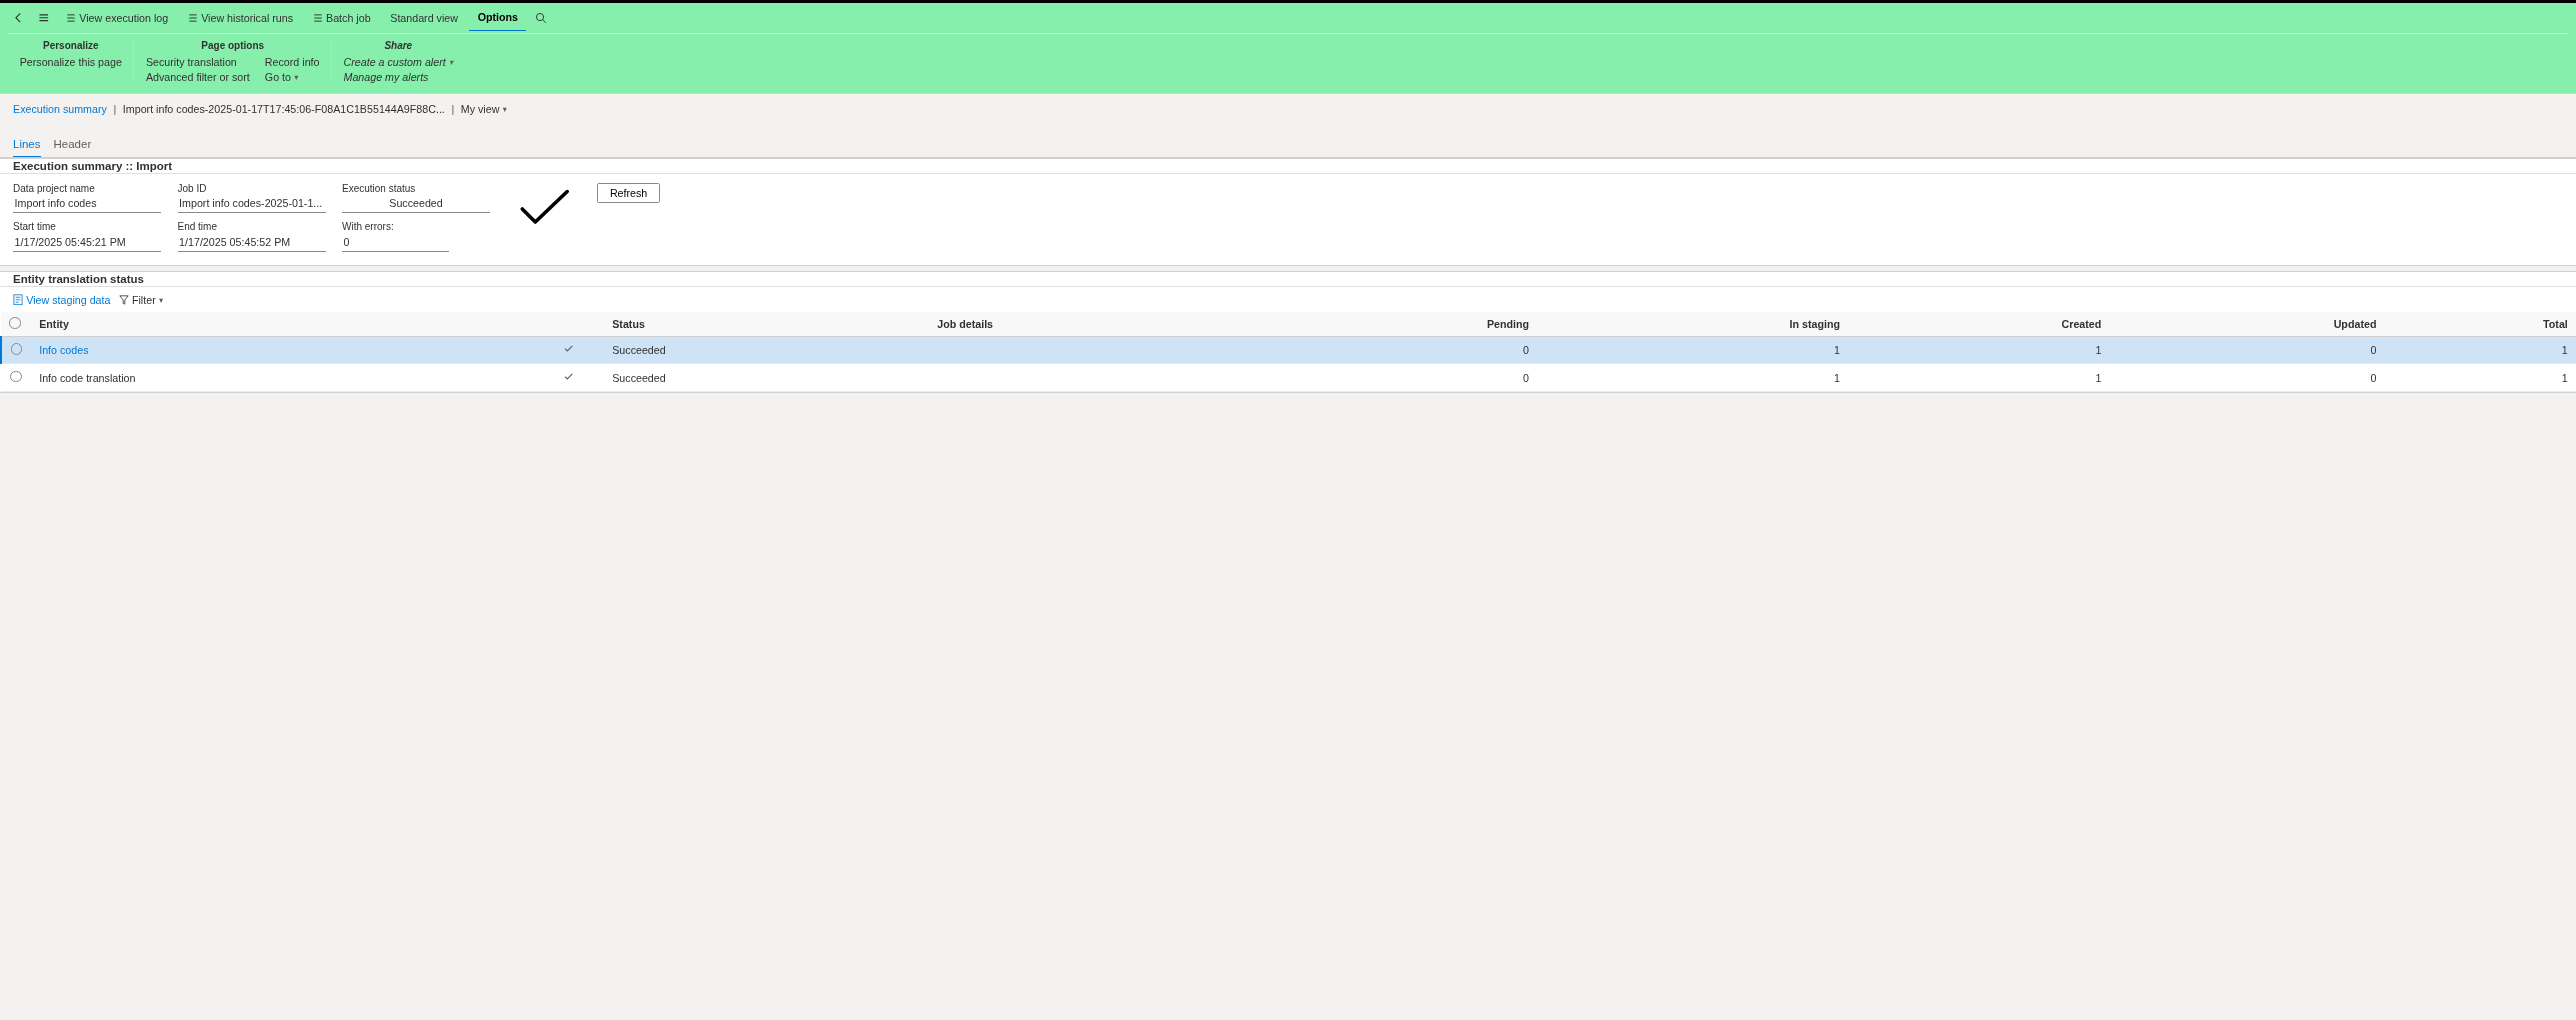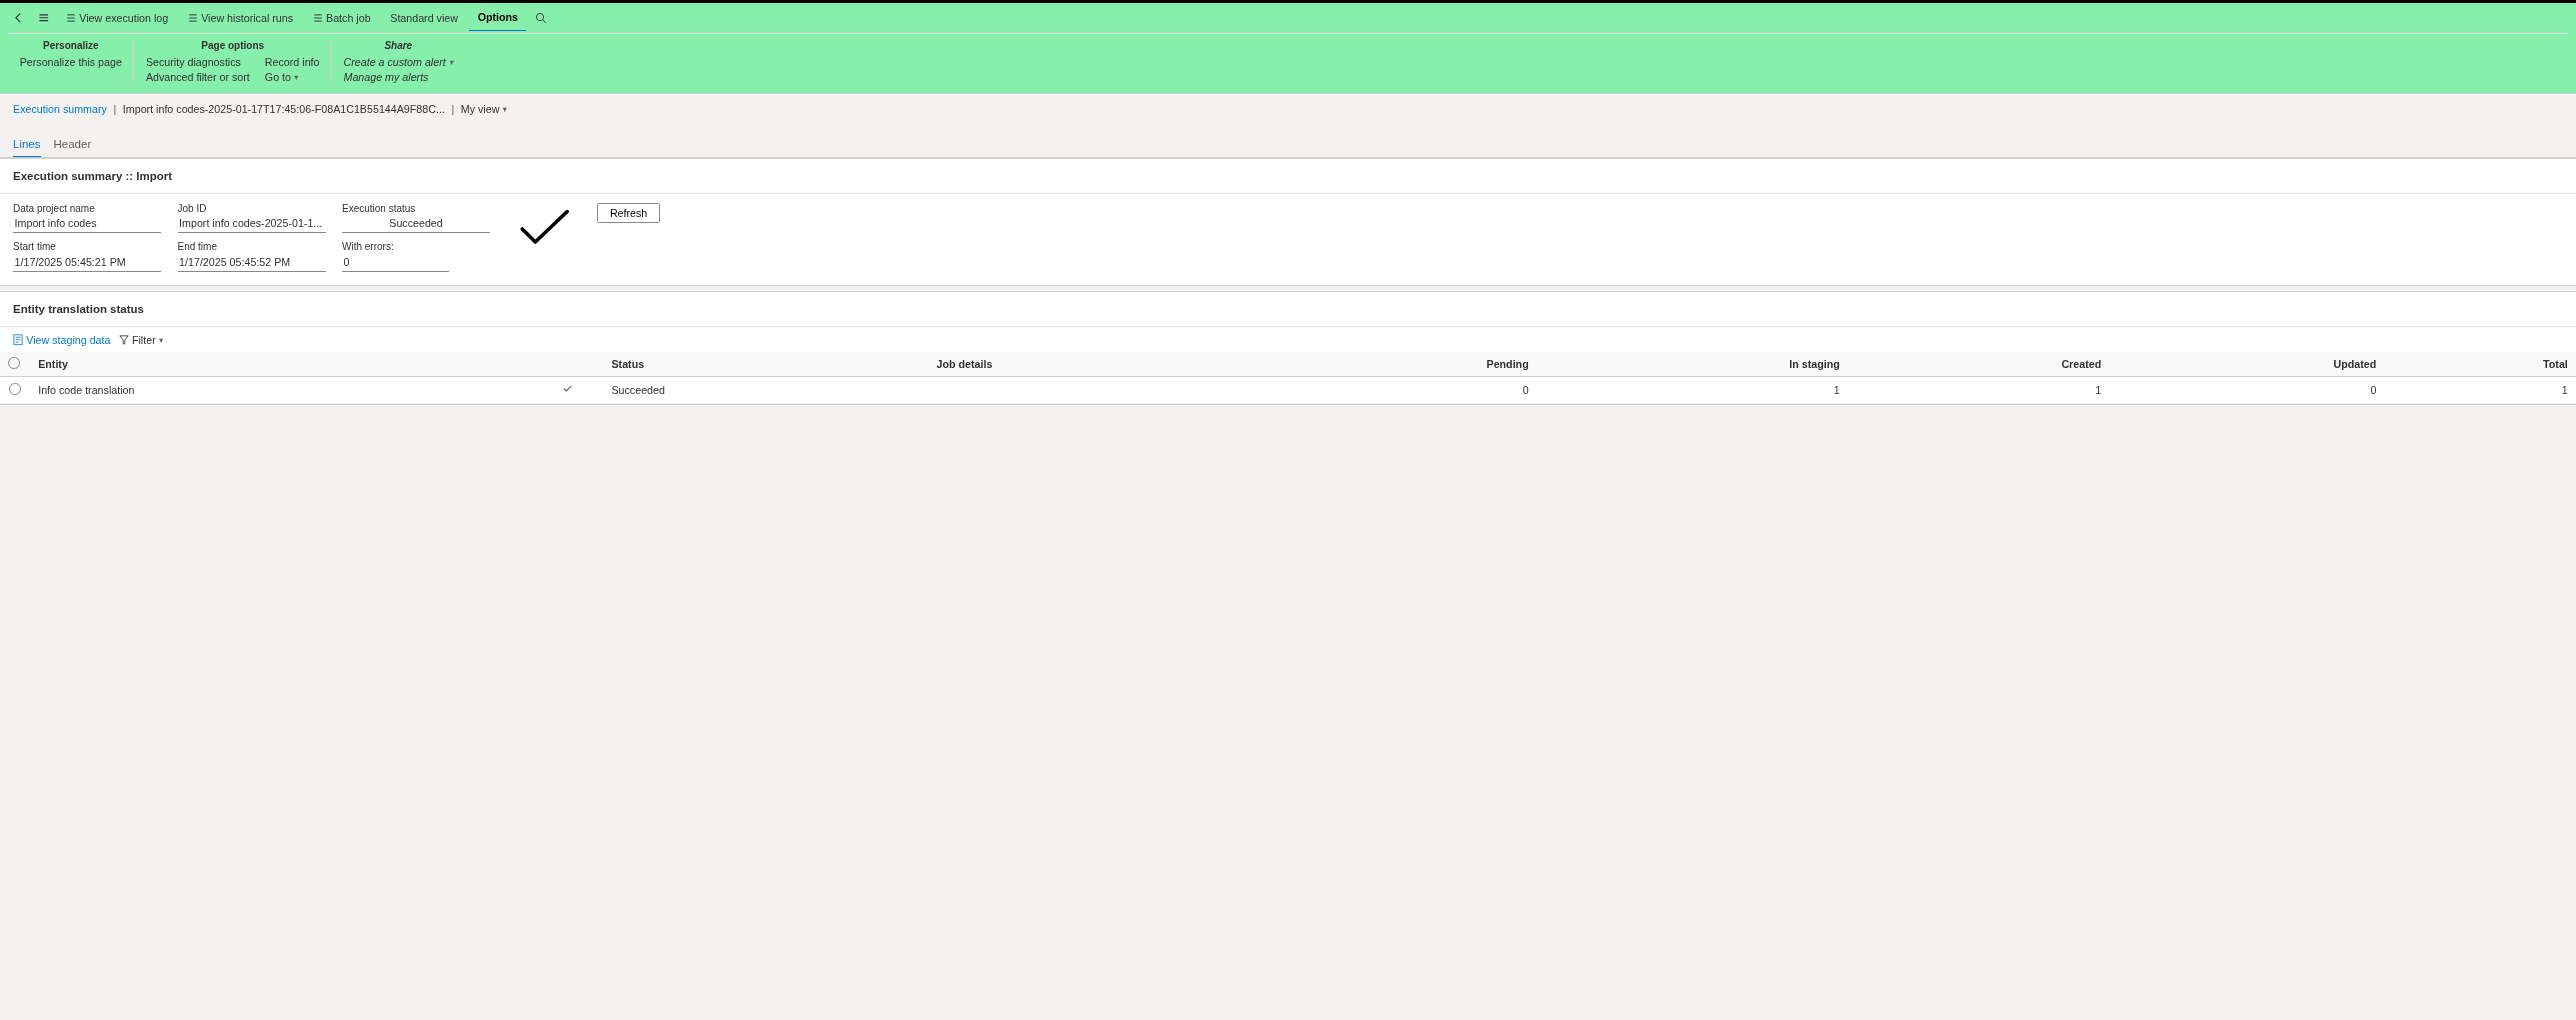--- a/index.html
+++ b/index.html
@@ -58,21 +58,21 @@
     display:flex; gap:13px; font-size:11.5px;
     border-bottom:0.8px solid #d2d0ce;
   }
   .page-tab { padding-bottom:6.6px; cursor:pointer; color:#605e5c;}
   .page-tab.active { color:#0078d4; border-bottom:1.6px solid #0078d4; }
   .section {
     background:#fff; border-top:0.8px solid #d2d0ce; border-bottom:0.8px solid #d2d0ce;
     margin-top:0;
   }
   .section-title {
-    font-weight:600; font-size:11.5px; padding:11px 13px;
+    font-weight:600; font-size:11.5px; padding:1px 13px;
     border-bottom:0.8px solid #e1dfdd;
   }
   .summary-body {
     display:flex; align-items:flex-start; gap:16.5px; padding:8.2px 13px 13px 13px;
   }
   .fields-grid { display:flex; gap:16.5px; flex-wrap:wrap;}
   .field-col { display:flex; flex-direction:column; gap:8.2px; }
   .field { display:flex; flex-direction:column; gap:0; width:148px;}
   .field label { font-size:10px; color:#323130; }
   .field .value {
@@ -167,21 +167,21 @@
       <div class="ribbon-items">
         <div class="ribbon-col">
           <span class="ribbon-link">Personalize this page</span>
         </div>
       </div>
     </div>
     <div class="ribbon-group">
       <div class="ribbon-title">Page options</div>
       <div class="ribbon-items">
         <div class="ribbon-col">
-          <span class="ribbon-link">Security diagnostics</span>
+          <span class="ribbon-link">Security translation</span>
           <span class="ribbon-link">Advanced filter or sort</span>
         </div>
         <div class="ribbon-col">
           <span class="ribbon-link">Record info</span>
           <span class="ribbon-link">
             <span>Go to</span>
             <span class="chev">▾</span>
           </span>
         </div>
       </div>
@@ -286,20 +286,34 @@
         <th>Status</th>
         <th>Job details</th>
         <th class="num">Pending</th>
         <th class="num">In staging</th>
         <th class="num">Created</th>
         <th class="num">Updated</th>
         <th class="num">Total</th>
       </tr>
     </thead>
     <tbody id="grid-body">
+        <tr class="row-selected">
+          <td class="sel-col"><span class="radio"></span></td>
+          <td><span class="entity-link">Info codes</span></td>
+          <td class="row-check"><svg width="11.5" height="11.5" viewBox="0 0 16 16">
+              <path d="M3 8l3 3 7-7" stroke="#605e5c" stroke-width="1.5" fill="none"></path>
+            </svg></td>
+          <td>Succeeded</td>
+          <td></td>
+          <td class="num">0</td>
+          <td class="num">1</td>
+          <td class="num">1</td>
+          <td class="num">0</td>
+          <td class="num">1</td>
+        </tr>
         <tr>
           <td class="sel-col"><span class="radio"></span></td>
           <td><span>Info code translation</span></td>
           <td class="row-check"><svg width="11.5" height="11.5" viewBox="0 0 16 16">
               <path d="M3 8l3 3 7-7" stroke="#605e5c" stroke-width="1.5" fill="none"></path>
             </svg></td>
           <td>Succeeded</td>
           <td></td>
           <td class="num">0</td>
           <td class="num">1</td>

